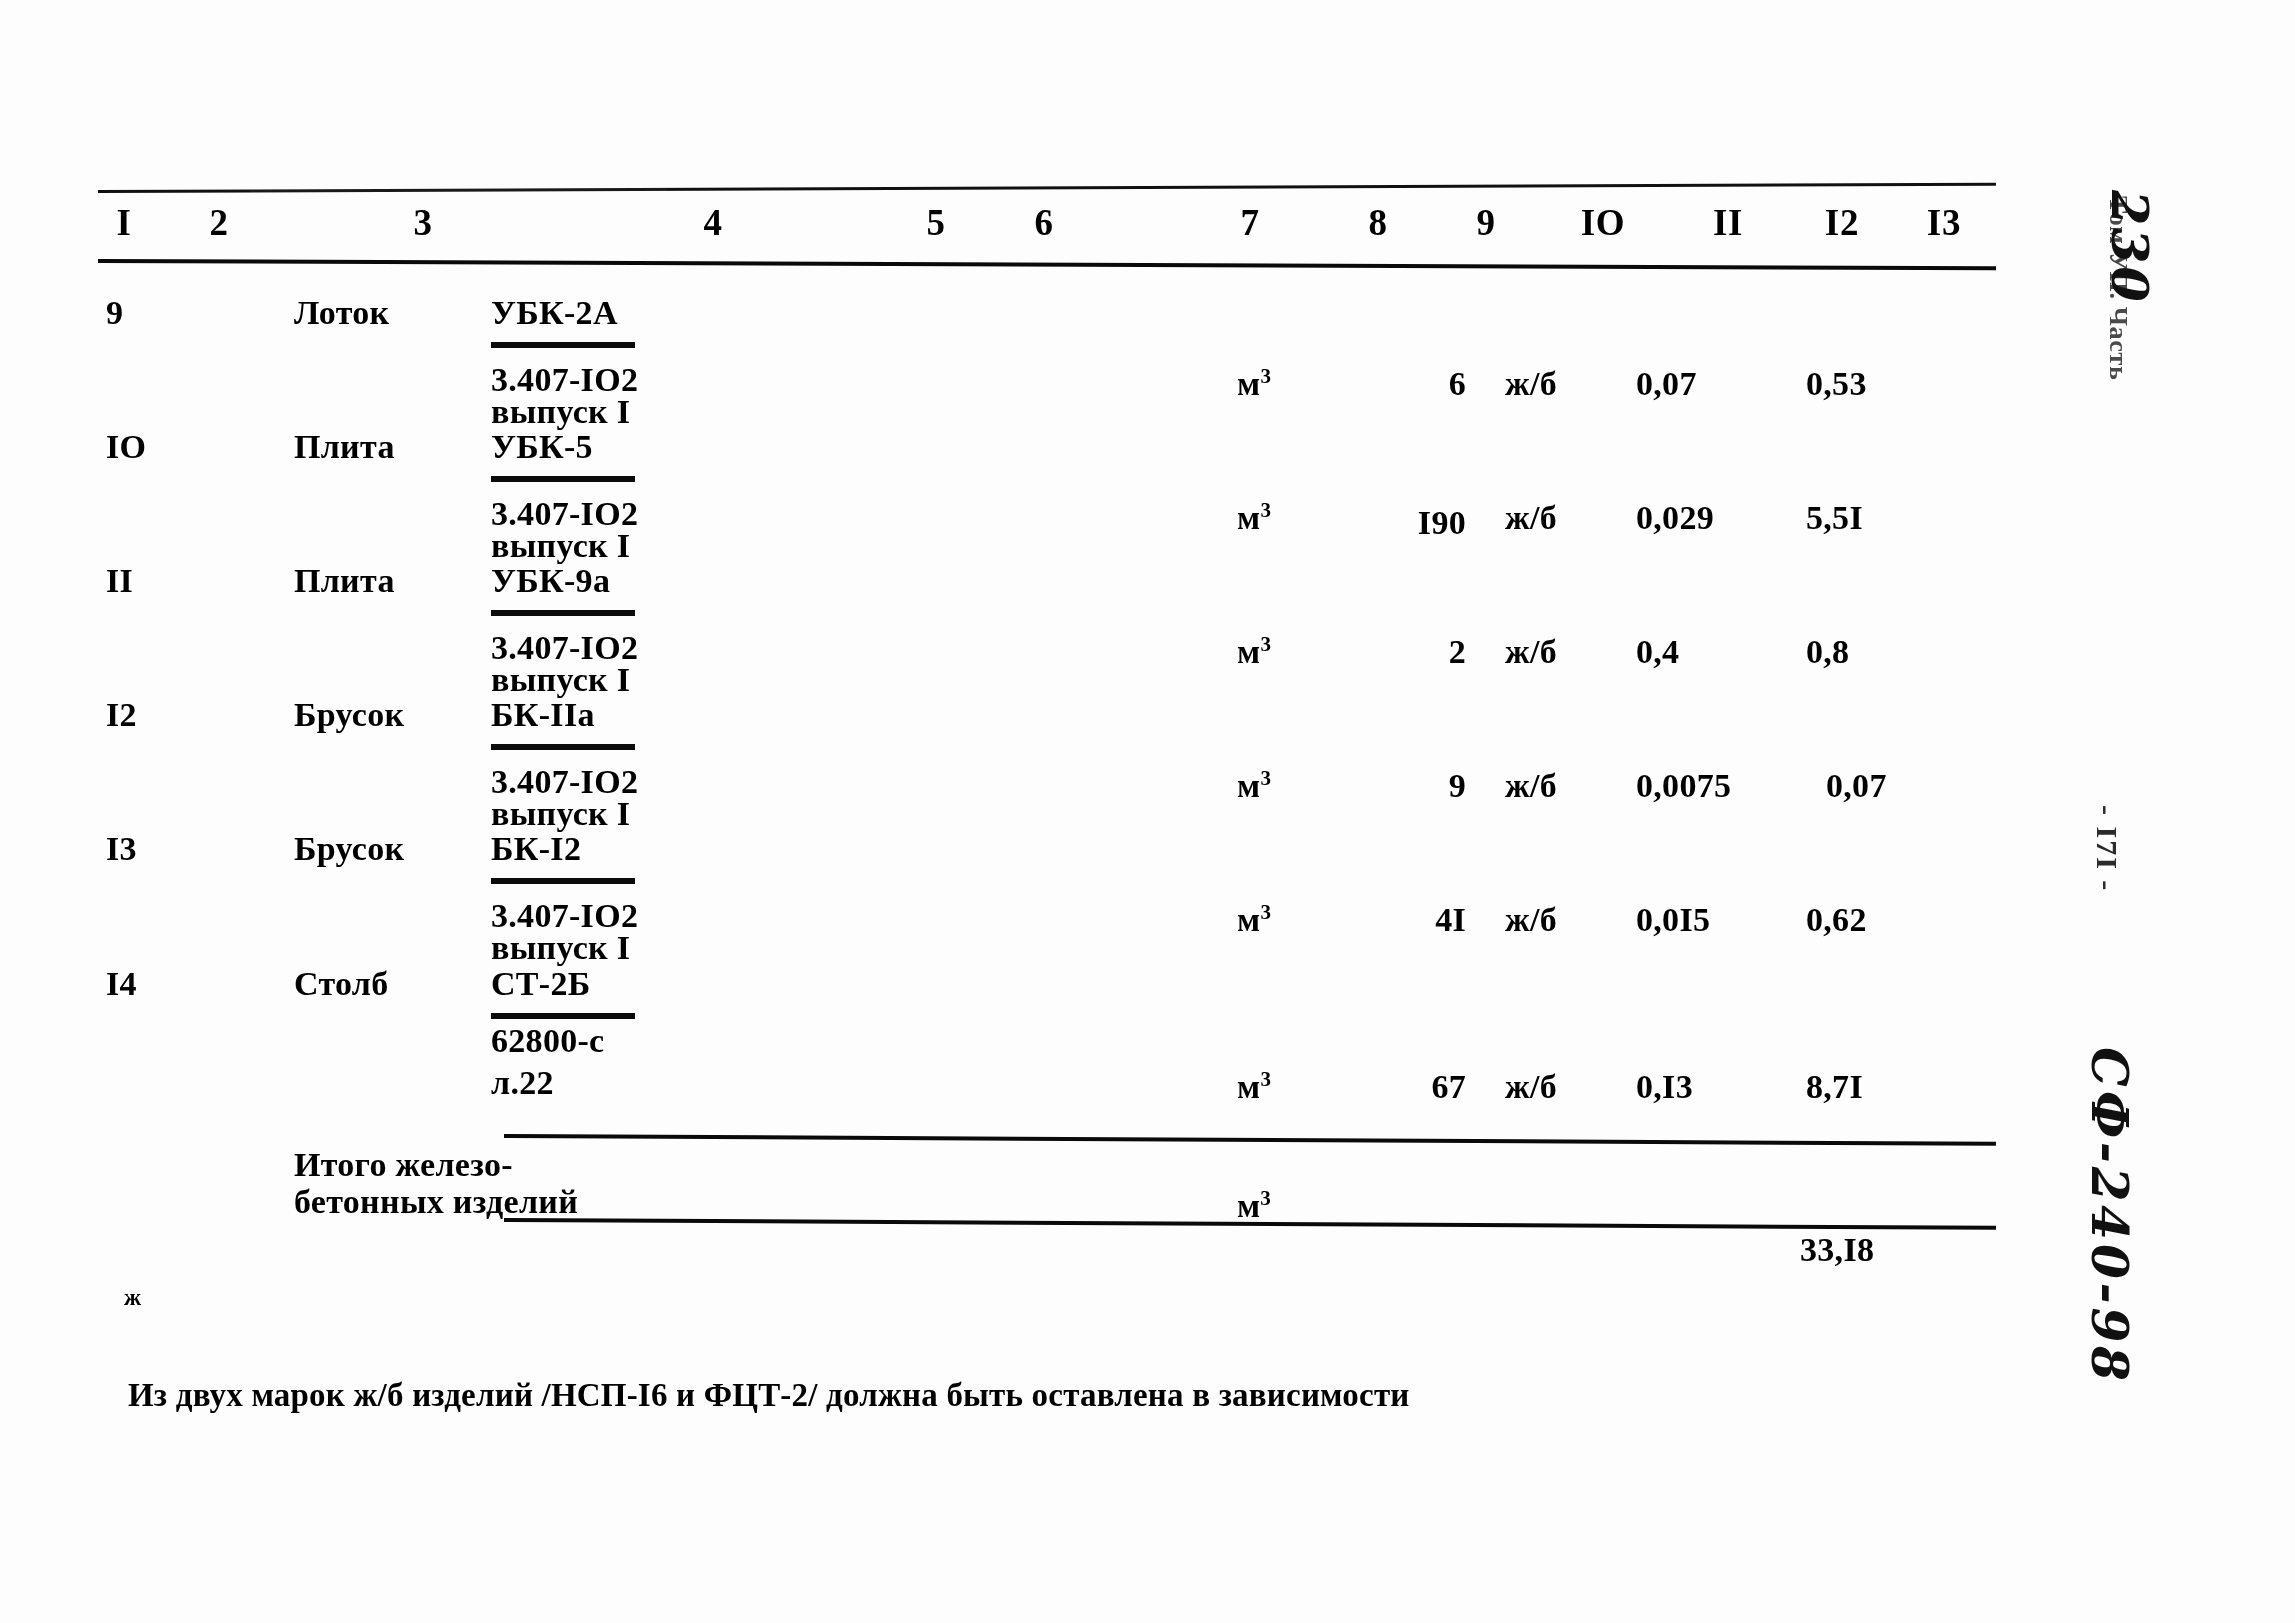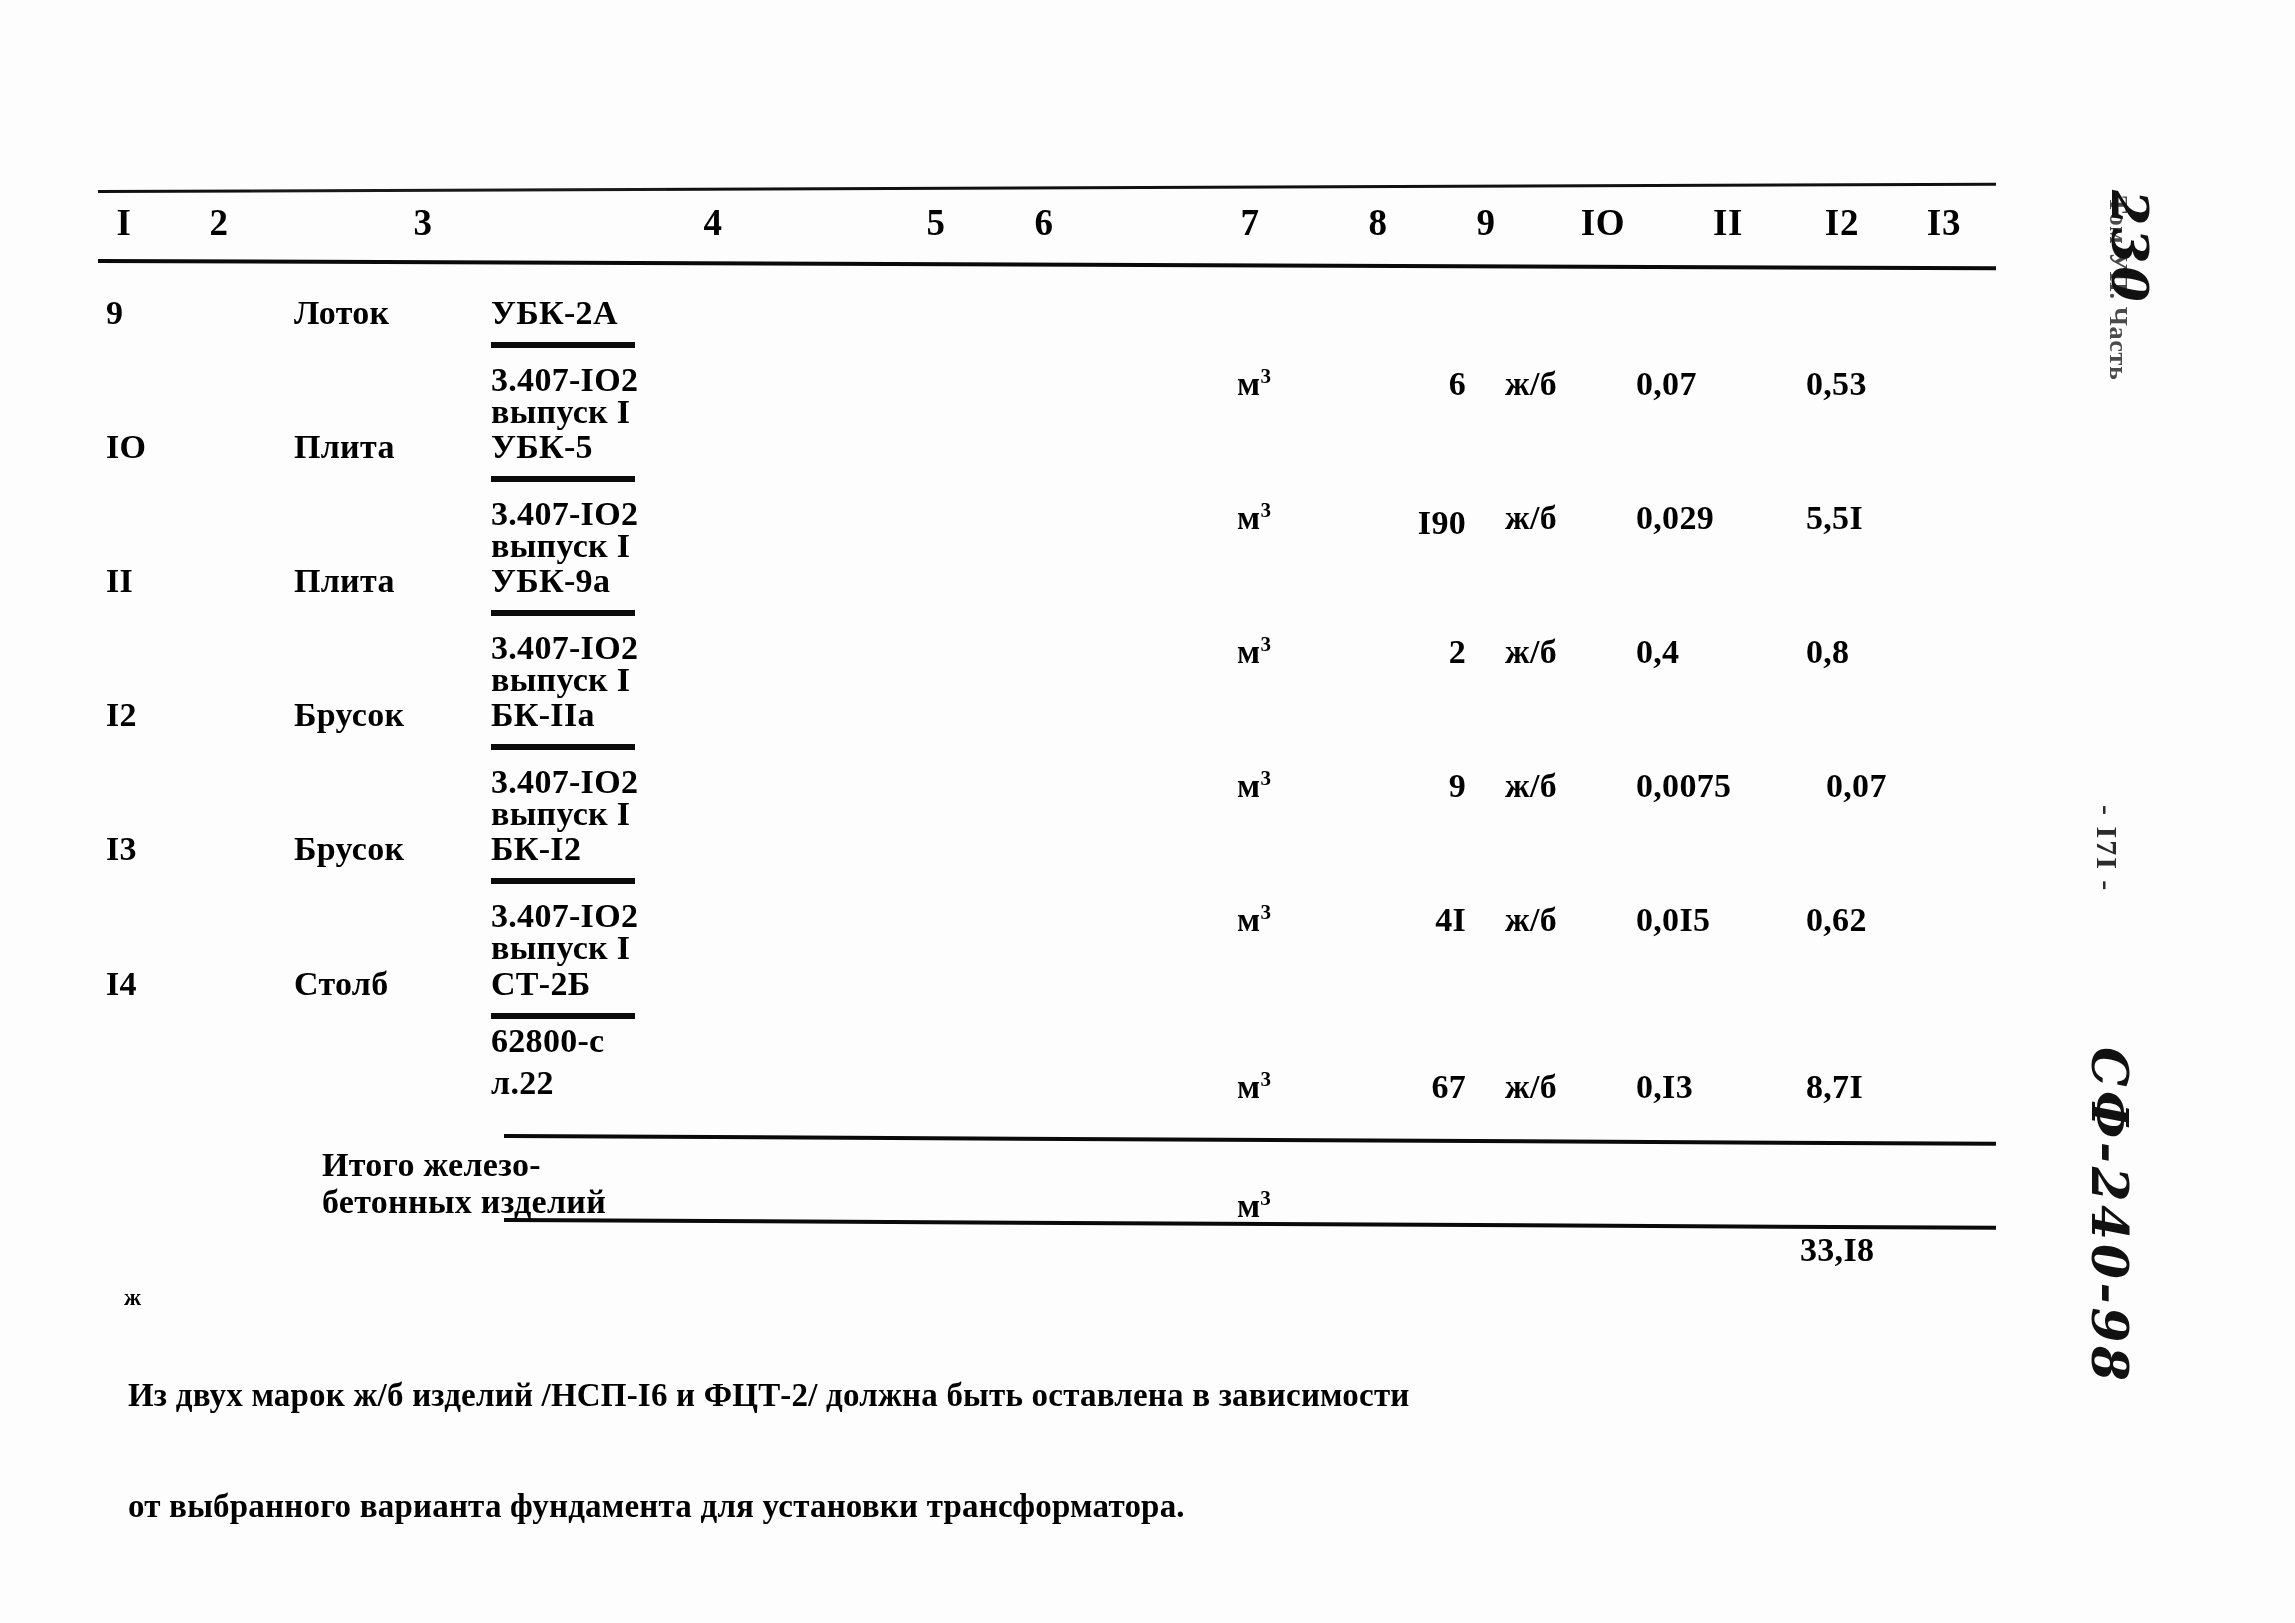--- a/index.html
+++ b/index.html
@@ -116,21 +116,20 @@
   #totals-row { position: absolute; left: 0; top: 956px; width: 1898px; }
   #totals-label {
     position: absolute;
     left: 196px;
     top: 0;
     font-size: 34px;
     font-weight: 700;
     line-height: 1.1;
     letter-spacing: 0.3px;
     white-space: pre;
-    margin-left: 28px;
   }
   #totals-unit {
     position: absolute;
     left: 1139px;
     top: 41px;
     font-size: 34px;
     font-weight: 700;
   }
   #totals-value {
     position: absolute;
@@ -319,21 +318,20 @@
       <div id="totals-label"><span>Итого железо-</span><br><span>бетонных изделий</span></div>
       <div id="totals-unit"><span>м</span><span class="sup">3</span></div>
       <div id="totals-value">33,I8</div>
     </div>
 
   </div>
 
   <div id="footnote-marker">ж</div>
   <div id="footnote">
     <div>Из двух марок ж/б изделий /НСП-I6 и ФЦТ-2/ должна быть оставлена в зависимости</div>
-    <div>от выбранного варианта фундамента для установки трансформатора.</div>
   </div>
 
   <div class="margin-rot" id="margin-volume">Том УП. Часть</div>
   <div class="margin-rot" id="margin-hand-230">230</div>
   <div class="margin-rot" id="margin-pagenum">- I7I -</div>
   <div class="margin-rot" id="margin-archive">СФ-240-98</div>
 
 </div>
 
 

